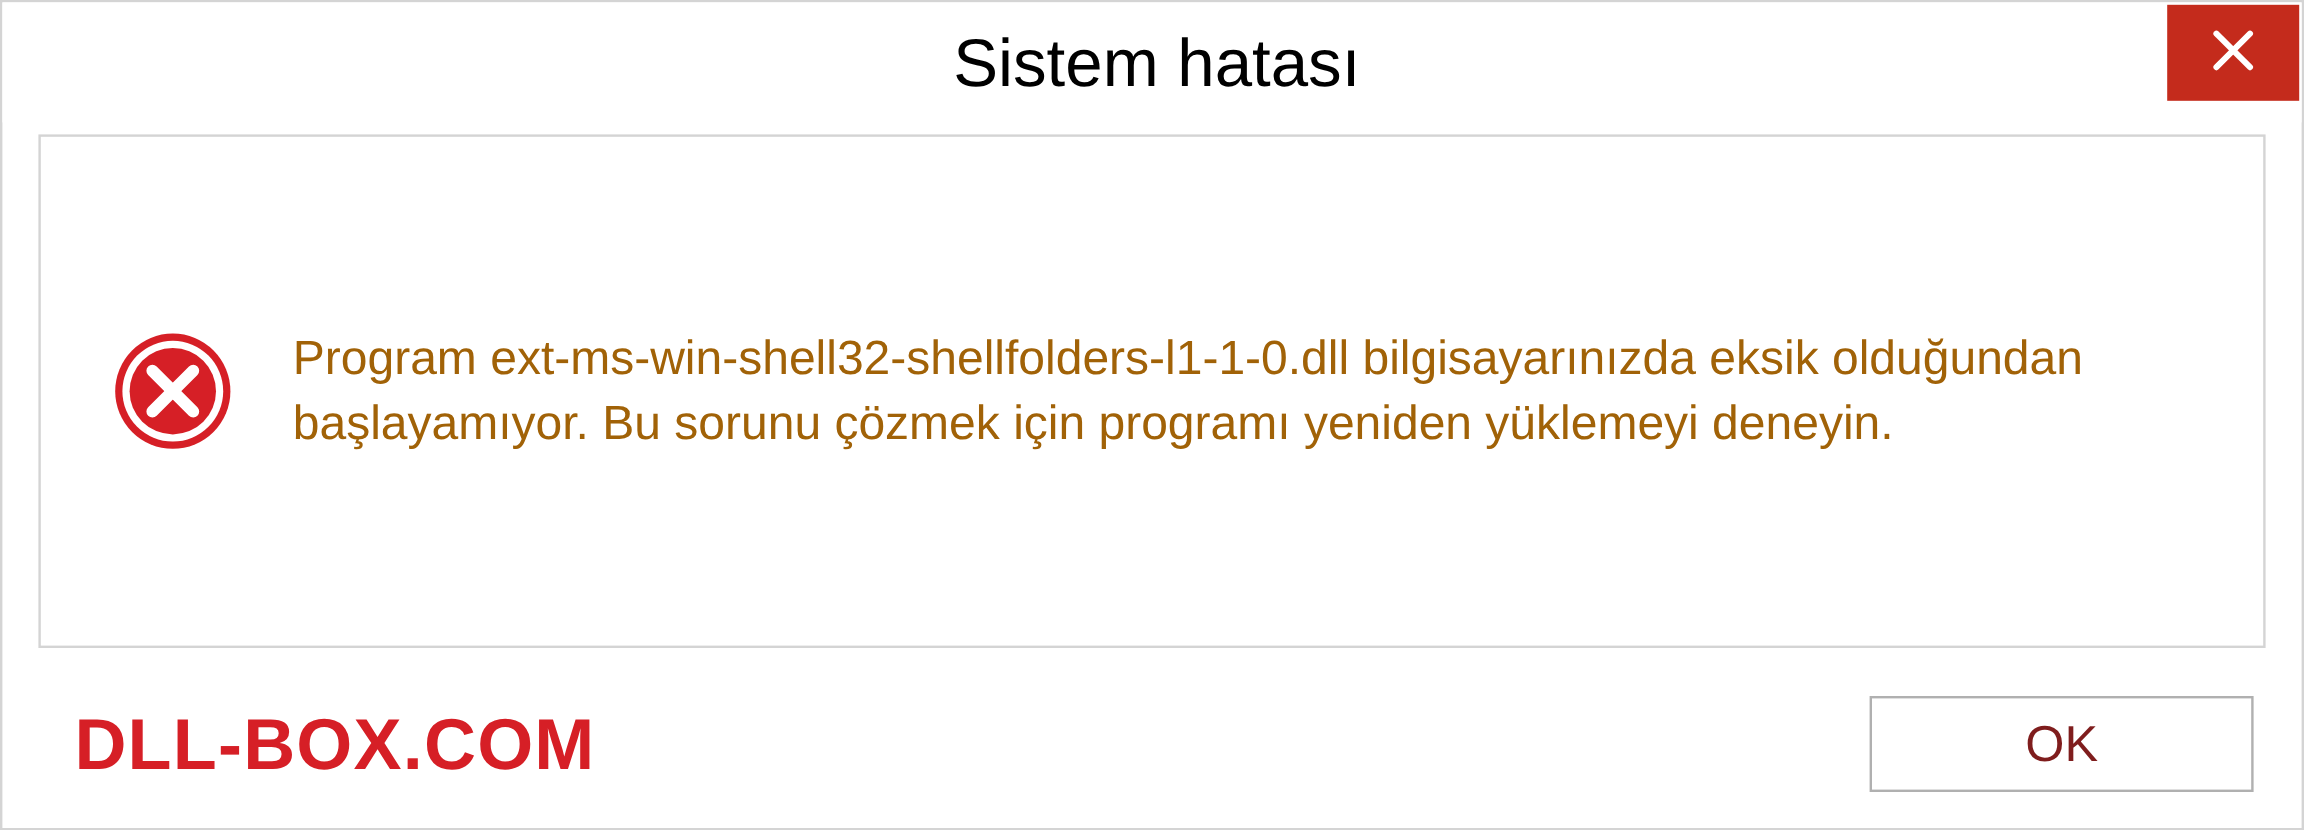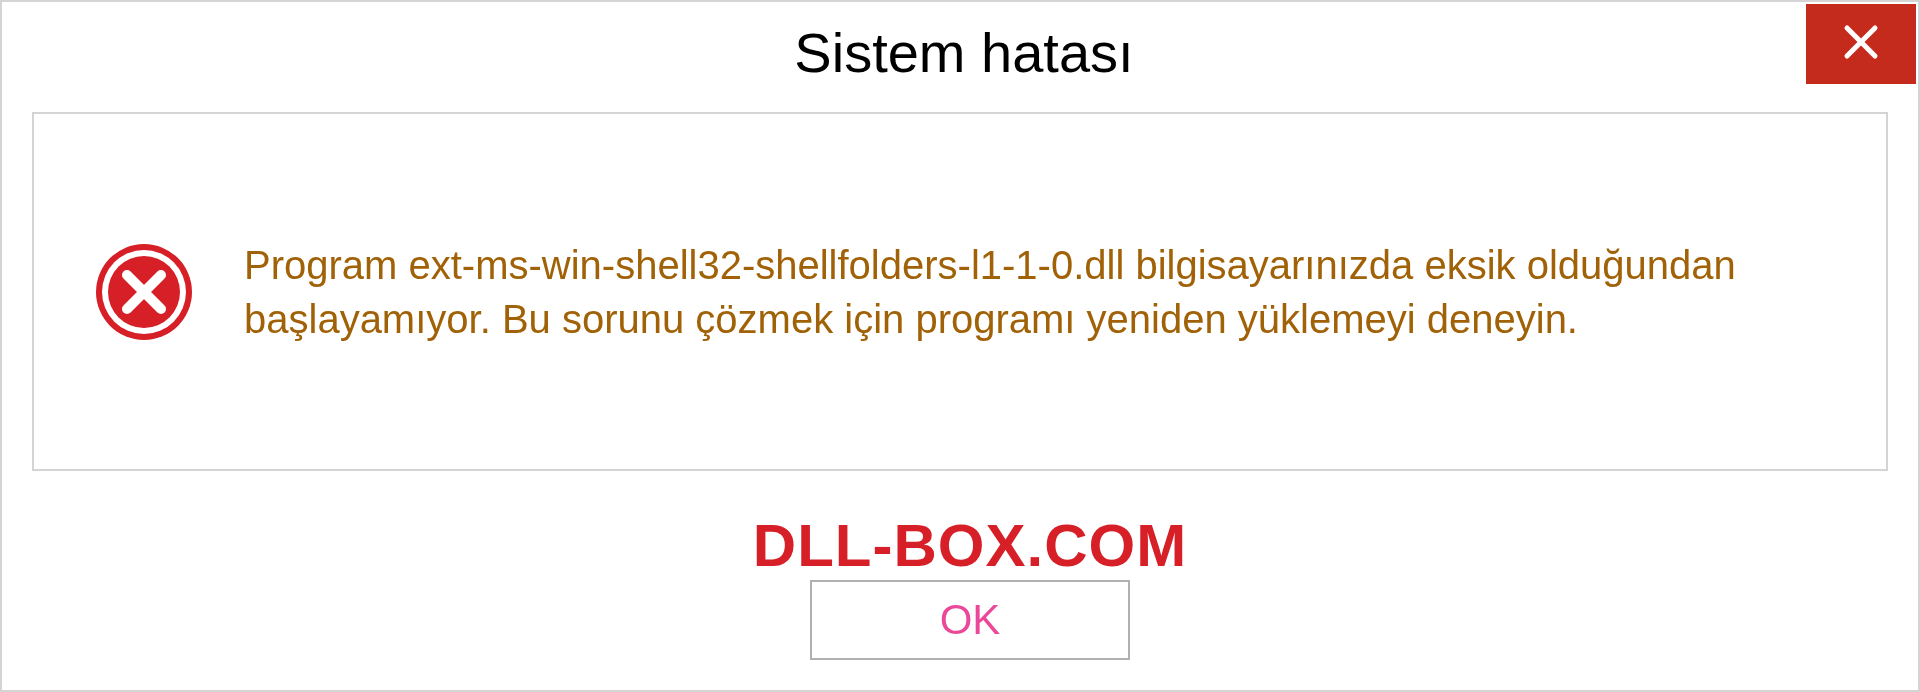--- a/index.html
+++ b/index.html
@@ -89,38 +89,37 @@
       line-height: 1.35;
       color: #a16207;
       font-weight: 400;
     }
     
     .footer {
       display: flex;
       align-items: center;
       justify-content: space-between;
       padding: 20px 40px 30px 60px;
-      flex-direction: column;
     }
     
     .watermark {
       font-size: 60px;
       font-weight: 700;
       color: #d61f26;
       letter-spacing: 1px;
       font-family: Arial, sans-serif;
     }
     
     .ok-button {
       width: 320px;
       height: 80px;
       background: #ffffff;
       border: 2px solid #b0b0b0;
       font-size: 42px;
-      color: #ec4899;
+      color: #7f1d1d;
       cursor: pointer;
       display: flex;
       align-items: center;
       justify-content: center;
       font-family: 'Segoe UI', Tahoma, Arial, sans-serif;
     }
   </style>
 </head>
 <body>
 

